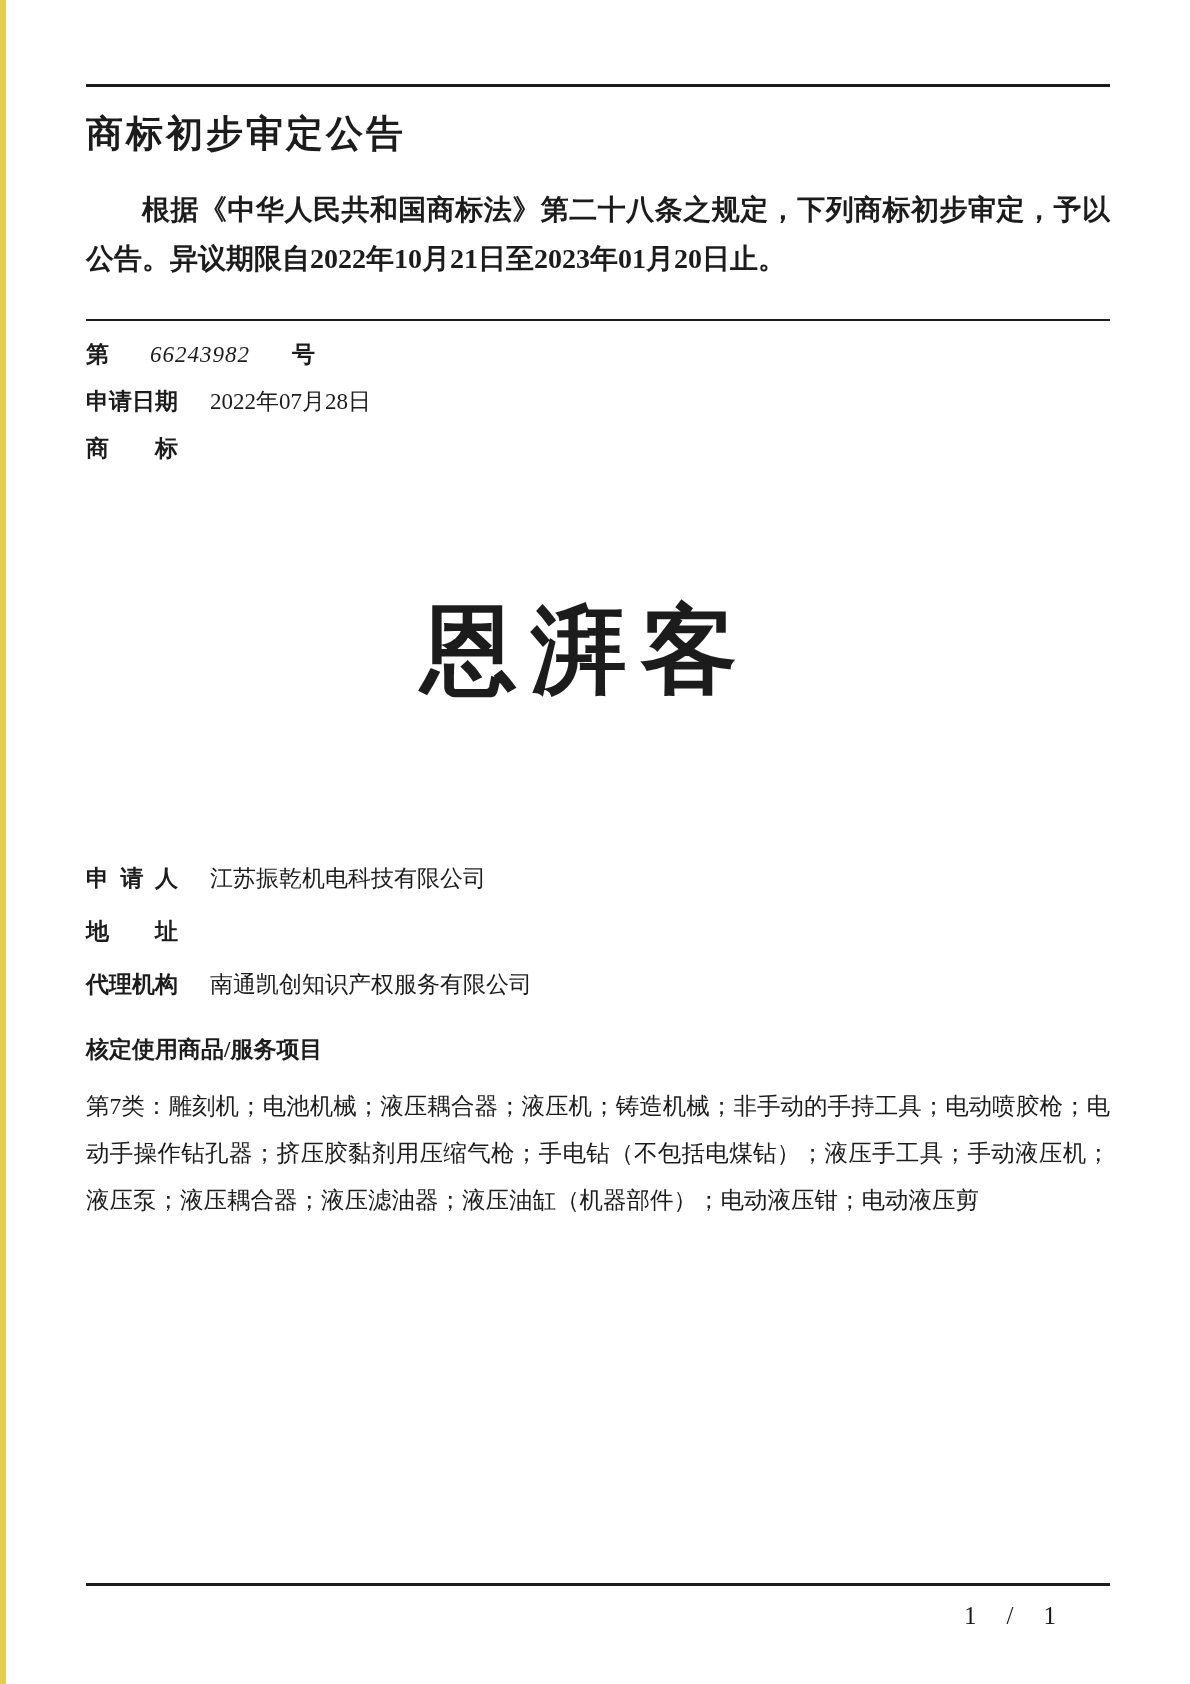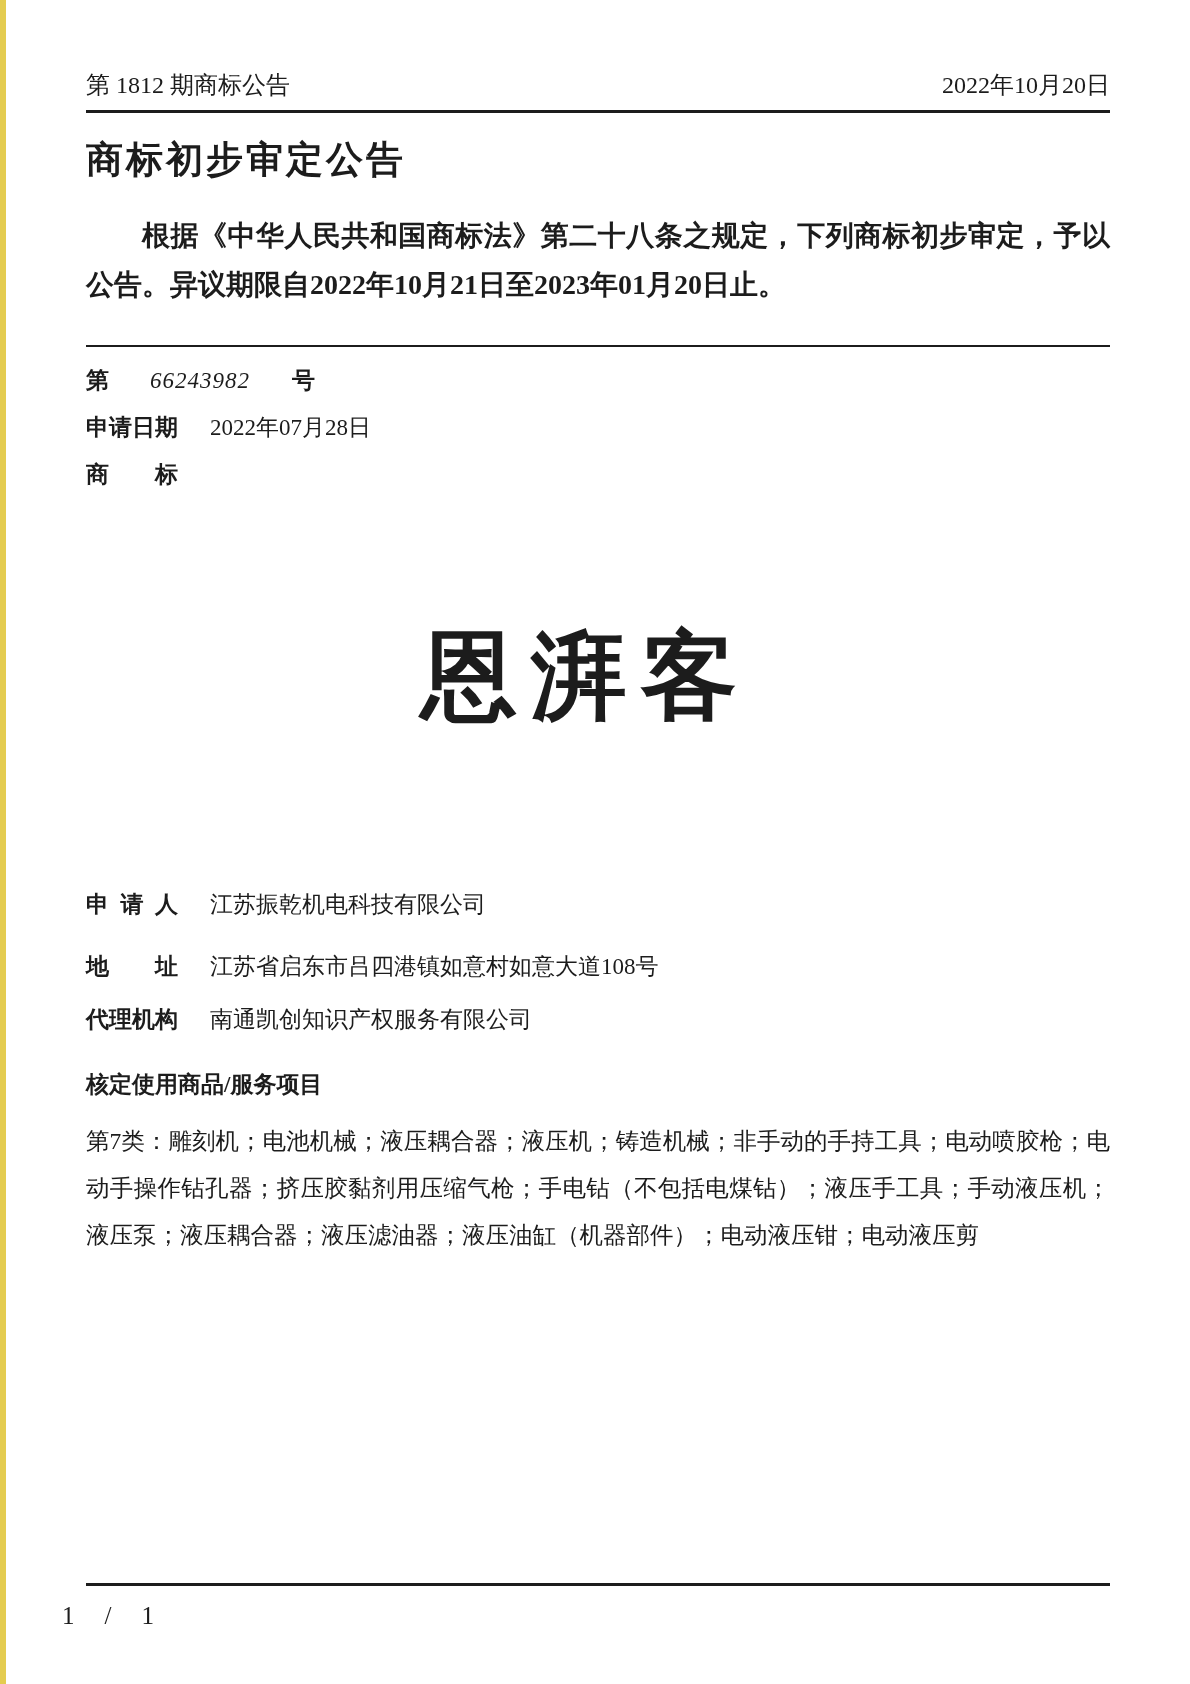--- a/index.html
+++ b/index.html
@@ -72,21 +72,21 @@
   .mark-text{
     font-size:96px;
     font-weight:bold;
     letter-spacing:14px;
     transform:translateX(-12px);
     white-space:nowrap;
   }
   
   .applicant-block{margin-top:148px;}
   .applicant-block .field-row{margin-top:0;}
-  .applicant-block .row-address{margin-top:35px;}
+  .applicant-block .row-address{margin-top:26px;}
   .applicant-block .row-agency{margin-top:26px;}
   
   .goods-heading{
     margin-top:36px;
     font-size:23px;font-weight:bold;
   }
   .goods-text{
     margin-top:18px;
     font-size:23.5px;
     line-height:47px;
@@ -96,38 +96,34 @@
   .footer{
     position:absolute;
     left:86px;right:80px;
     top:1583px;
   }
   .rule-bottom{
     border:none;height:3px;background:#1c1c1c;margin:0;
   }
   .page-indicator{
     margin-top:16px;
-    text-align:left;
+    text-align:right;
     font-size:25px;
     letter-spacing:2px;
     transform:translateX(-38px);
   }
   .page-indicator span{margin:0 14px;}
 </style>
 </head>
 <body>
 
 <div class="edge-strip"></div>
 
 <div class="page">
 
-  <div class="gazette-header">
-    <span>第 1812 期商标公告</span>
-    <span>2022年10月20日</span>
-  </div>
 
   <hr class="rule-top">
 
   <div class="doc-title">商标初步审定公告</div>
 
   <p class="intro">根据《中华人民共和国商标法》第二十八条之规定，下列商标初步审定，予以公告。异议期限自2022年10月21日至2023年01月20日止。</p>
 
   <hr class="rule-mid">
 
   <div class="field-row">
@@ -149,21 +145,20 @@
     <span class="mark-text">恩湃客</span>
   </div>
 
   <div class="applicant-block">
     <div class="field-row">
       <span class="field-label">申请人</span>
       <span class="field-value">江苏振乾机电科技有限公司</span>
     </div>
     <div class="field-row row-address">
       <span class="field-label">地址</span>
-      <span class="field-value">江苏省启东市吕四港镇如意村如意大道108号</span>
     </div>
     <div class="field-row row-agency">
       <span class="field-label">代理机构</span>
       <span class="field-value">南通凯创知识产权服务有限公司</span>
     </div>
   </div>
 
   <div class="goods-heading">核定使用商品/服务项目</div>
   <p class="goods-text">第7类：雕刻机；电池机械；液压耦合器；液压机；铸造机械；非手动的手持工具；电动喷胶枪；电动手操作钻孔器；挤压胶黏剂用压缩气枪；手电钻（不包括电煤钻）；液压手工具；手动液压机；液压泵；液压耦合器；液压滤油器；液压油缸（机器部件）；电动液压钳；电动液压剪</p>
 

